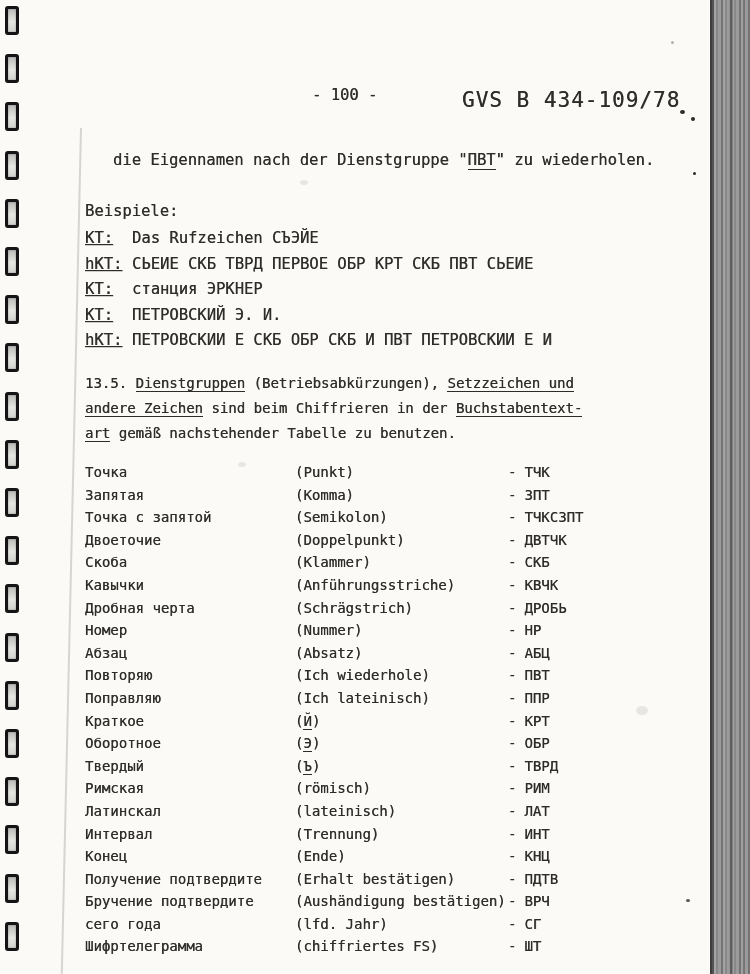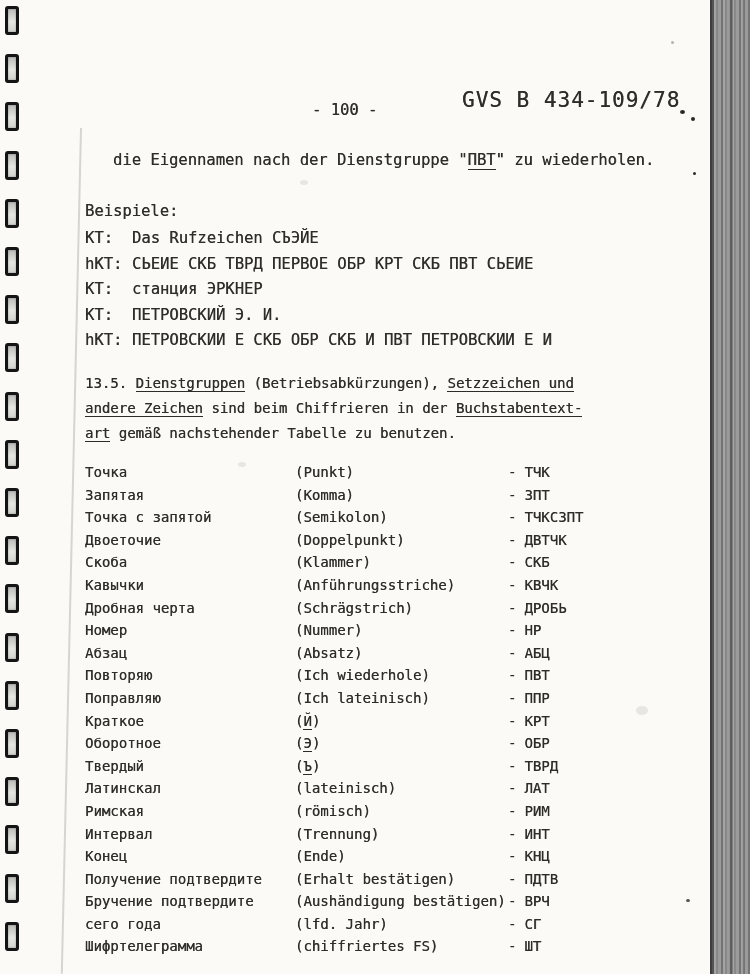--- a/index.html
+++ b/index.html
@@ -35,28 +35,28 @@
   }
 
   
   .crease{
     position:absolute;left:80px;top:128px;width:1.5px;height:846px;
     background:rgba(80,80,80,0.22);
     transform:rotate(1.3deg);transform-origin:top left;
   }
 
   
-  .pagenum{position:absolute;left:312px;top:101px;font-size:15.5px;white-space:nowrap;}
+  .pagenum{position:absolute;left:312px;top:86px;font-size:15.5px;white-space:nowrap;}
   .docref{position:absolute;left:462px;top:88px;font-size:21px;letter-spacing:1px;white-space:nowrap;}
   .intro{position:absolute;left:85px;top:151px;font-size:15.5px;white-space:nowrap;margin-left:28px;}
   .bsp{position:absolute;left:85px;top:202px;font-size:15.5px;white-space:nowrap;}
 
   .examples{position:absolute;left:85px;top:226px;font-size:15.5px;}
   .exline{height:25.5px;line-height:25.5px;white-space:nowrap;}
-  .exlabel{display:inline-block;width:47px;}
+  .exlabel{display:inline-block;width:47px;text-decoration:underline;}
 
   .section{position:absolute;left:85px;top:371px;font-size:14px;}
   .sline{height:25.2px;line-height:25.2px;white-space:nowrap;}
 
   .u{border-bottom:1.5px solid #2e2c28;}
 
   .abbr-table{position:absolute;left:85px;top:461px;font-size:14px;}
   .trow{display:flex;height:22.6px;line-height:22.6px;}
   .c1{width:210px;flex:none;white-space:nowrap;}
   .c2{width:213px;flex:none;white-space:nowrap;}
@@ -202,29 +202,29 @@
     <span class="c3"><span class="dash">-</span><span>ОБР</span></span>
   </div>
 
   <div class="trow">
     <span class="c1">Твердый</span>
     <span class="c2"><span>(</span><span class="u">Ъ</span><span>)</span></span>
     <span class="c3"><span class="dash">-</span><span>ТВРД</span></span>
   </div>
 
   <div class="trow">
+    <span class="c1">Римская</span>
+    <span class="c2">(römisch)</span>
+    <span class="c3"><span class="dash">-</span><span>РИМ</span></span>
+  </div>
+
+  <div class="trow">
     <span class="c1">Латинскал</span>
     <span class="c2">(lateinisch)</span>
     <span class="c3"><span class="dash">-</span><span>ЛАТ</span></span>
-  </div>
-
-  <div class="trow">
-    <span class="c1">Римская</span>
-    <span class="c2">(römisch)</span>
-    <span class="c3"><span class="dash">-</span><span>РИМ</span></span>
   </div>
 
   <div class="trow">
     <span class="c1">Интервал</span>
     <span class="c2">(Trennung)</span>
     <span class="c3"><span class="dash">-</span><span>ИНТ</span></span>
   </div>
 
   <div class="trow">
     <span class="c1">Конец</span>

